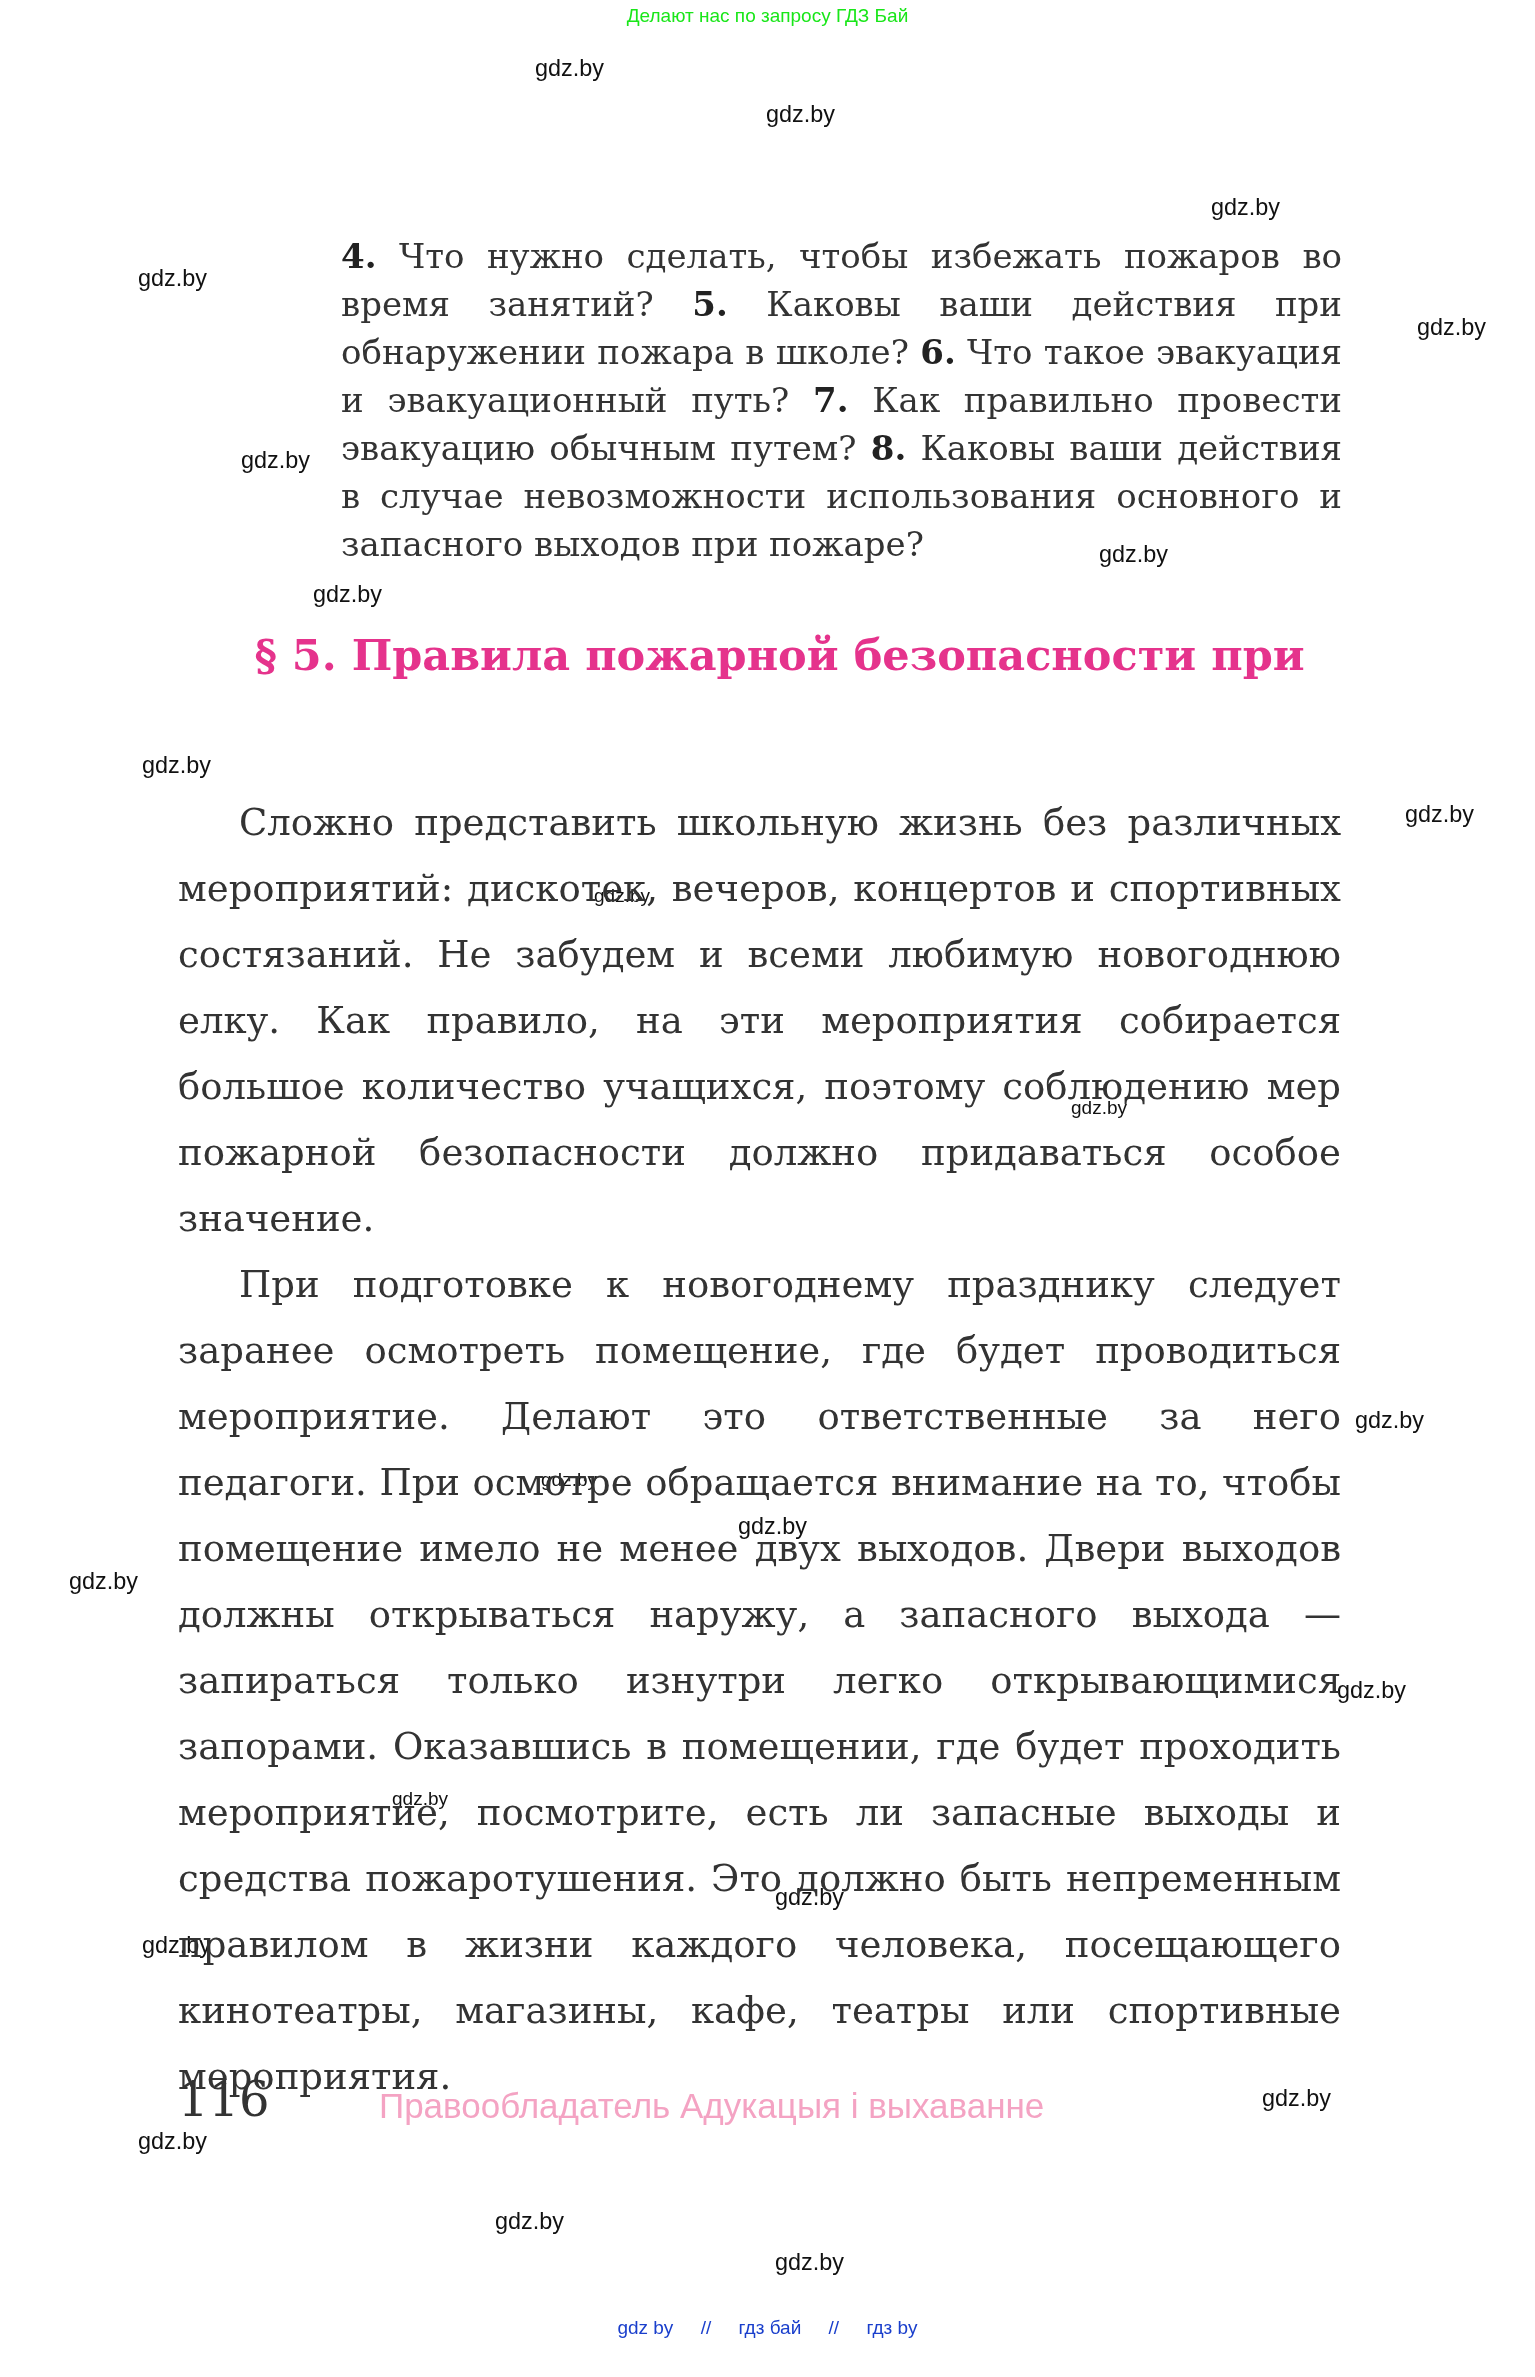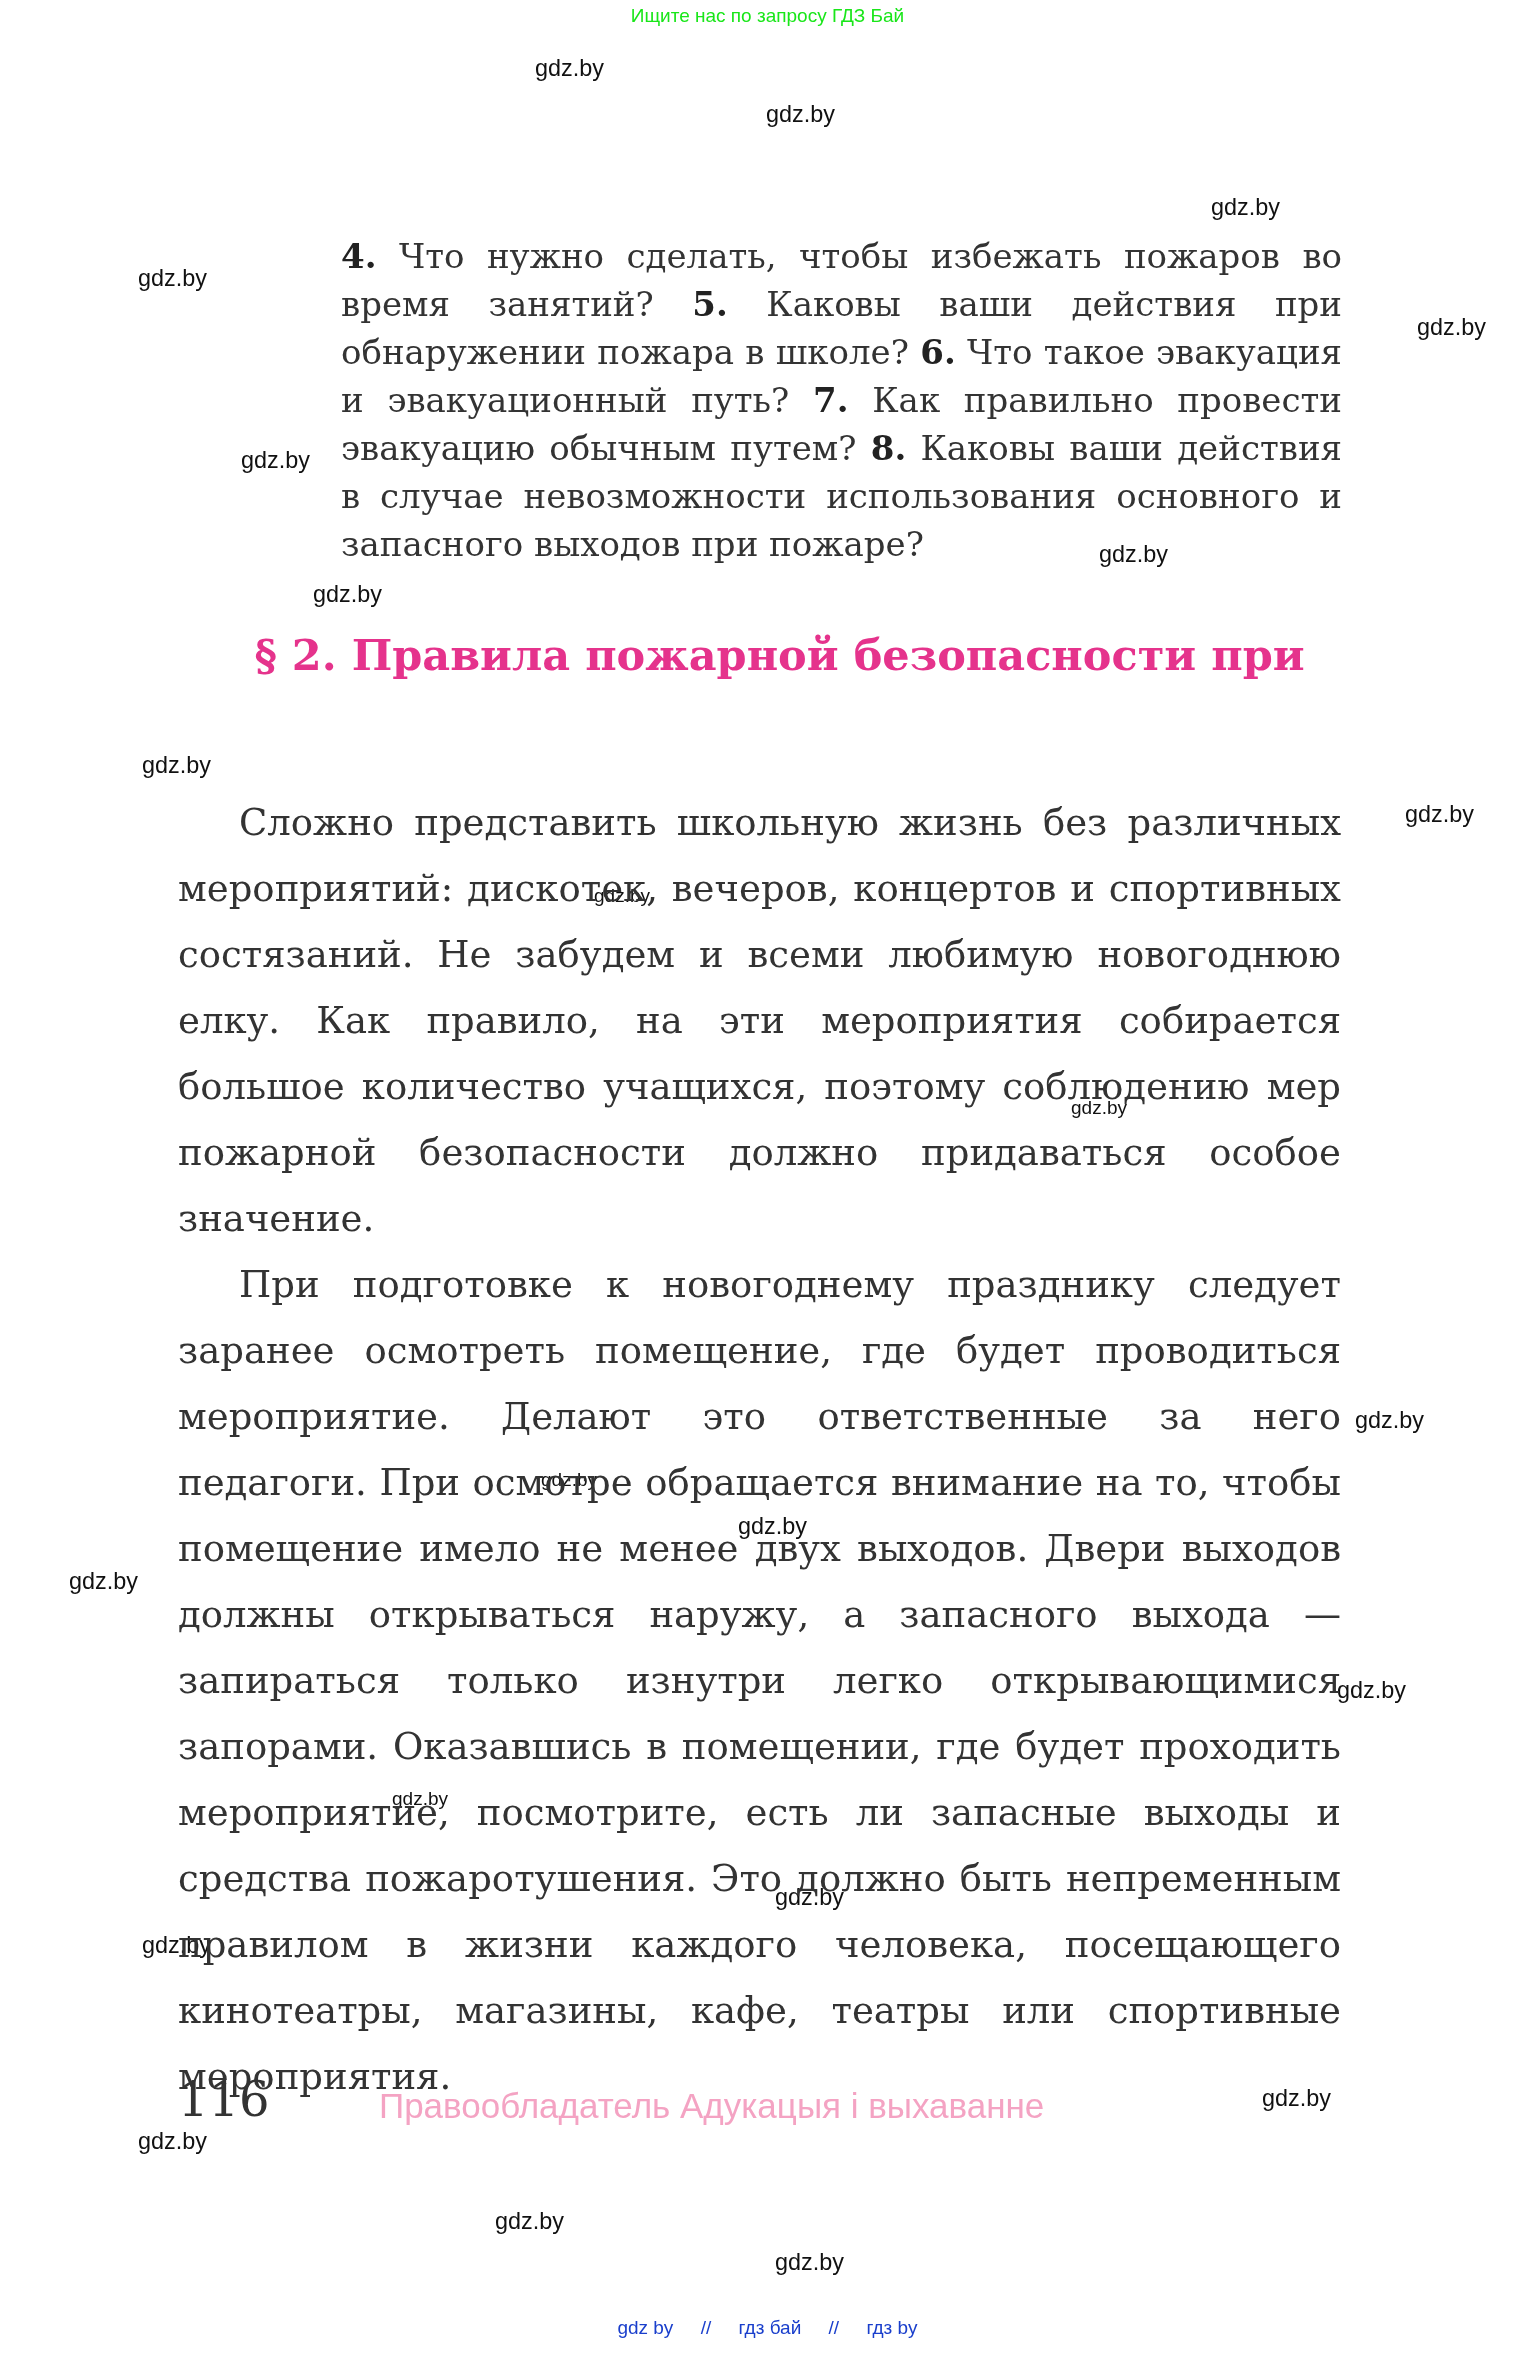--- a/index.html
+++ b/index.html
@@ -42,21 +42,21 @@
   }
   .footer-links {
     position: absolute; left: 0; right: 0; top: 2317px; text-align: center;
     font-family: "Liberation Sans", sans-serif; font-size: 19px; color: #1a3fcc;
   }
   .footer-links span { margin: 0 11px; }
 </style>
 </head>
 <body>
 
-<div class="banner">Ищите нас по запросу ГДЗ Бай</div>
+<div class="banner">Делают нас по запросу ГДЗ Бай</div>
 
 <div class="wm" style="left:535px;top:55px">gdz.by</div>
 <div class="wm" style="left:766px;top:101px">gdz.by</div>
 <div class="wm" style="left:1211px;top:194px">gdz.by</div>
 <div class="wm" style="left:138px;top:265px">gdz.by</div>
 <div class="wm" style="left:1417px;top:314px">gdz.by</div>
 <div class="wm" style="left:241px;top:447px">gdz.by</div>
 <div class="wm" style="left:1099px;top:541px">gdz.by</div>
 <div class="wm" style="left:313px;top:581px">gdz.by</div>
 <div class="wm" style="left:142px;top:752px">gdz.by</div>
@@ -76,21 +76,21 @@
 <div class="wm" style="left:495px;top:2208px">gdz.by</div>
 <div class="wm" style="left:775px;top:2249px">gdz.by</div>
 
 <div class="questions">
   <p>
     <b>4.</b><span> Что нужно сделать, чтобы избежать пожаров во время занятий? </span><b>5.</b><span> Каковы ваши действия при обнаружении пожара в школе? </span><b>6.</b><span> Что такое эвакуация и эвакуационный путь? </span><b>7.</b><span> Как правильно провести эвакуацию обычным путем? </span><b>8.</b><span> Каковы ваши действия в случае невозможности использования основного и запасного выходов при пожаре?</span>
   </p>
 </div>
 
 <div class="heading">
-  <div>§ 2. Правила пожарной безопасности при</div>
+  <div>§ 5. Правила пожарной безопасности при</div>
 </div>
 
 <div class="body-text">
   <p>Сложно представить школьную жизнь без различных мероприятий: дискотек, вечеров, концертов и спортивных состязаний. Не забудем и всеми любимую новогоднюю елку. Как правило, на эти мероприятия собирается большое количество учащихся, поэтому соблюдению мер пожарной безопасности должно придаваться особое значение.</p>
   <p>При подготовке к новогоднему празднику следует заранее осмотреть помещение, где будет проводиться мероприятие. Делают это ответственные за него педагоги. При осмотре обращается внимание на то, чтобы помещение имело не менее двух выходов. Двери выходов должны открываться наружу, а запасного выхода — запираться только изнутри легко открывающимися запорами. Оказавшись в помещении, где будет проходить мероприятие, посмотрите, есть ли запасные выходы и средства пожаротушения. Это должно быть непременным правилом в жизни каждого человека, посещающего кинотеатры, магазины, кафе, театры или спортивные мероприятия.</p>
 </div>
 
 <div class="page-number">116</div>
 <div class="copyright">Правообладатель Адукацыя і выхаванне</div>
 

